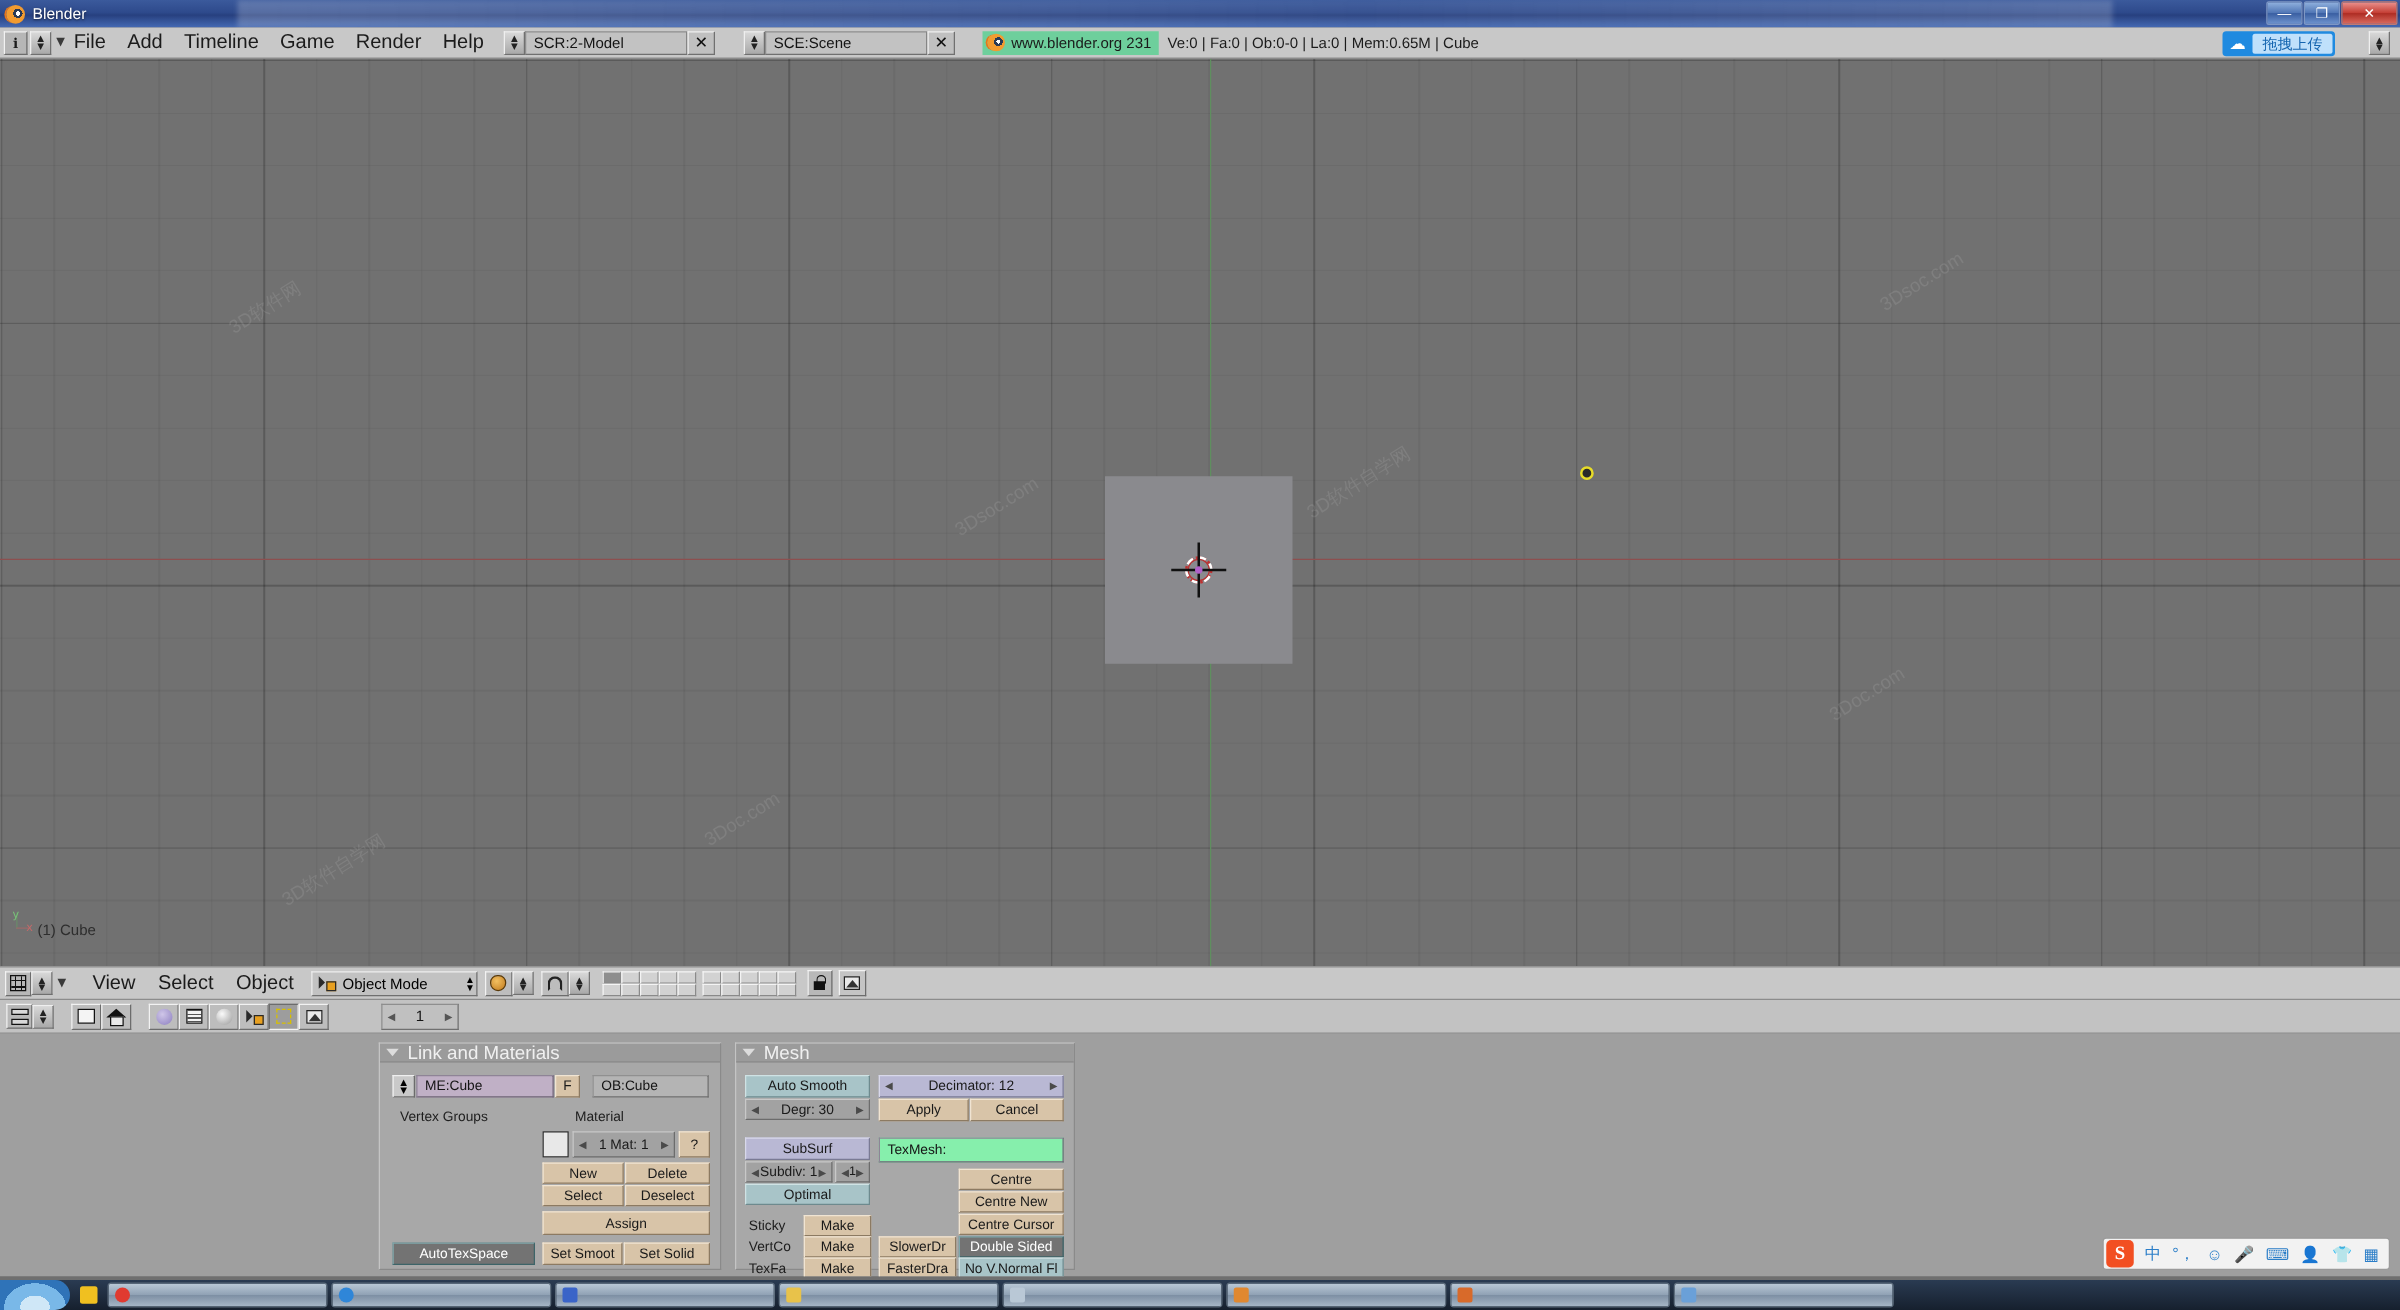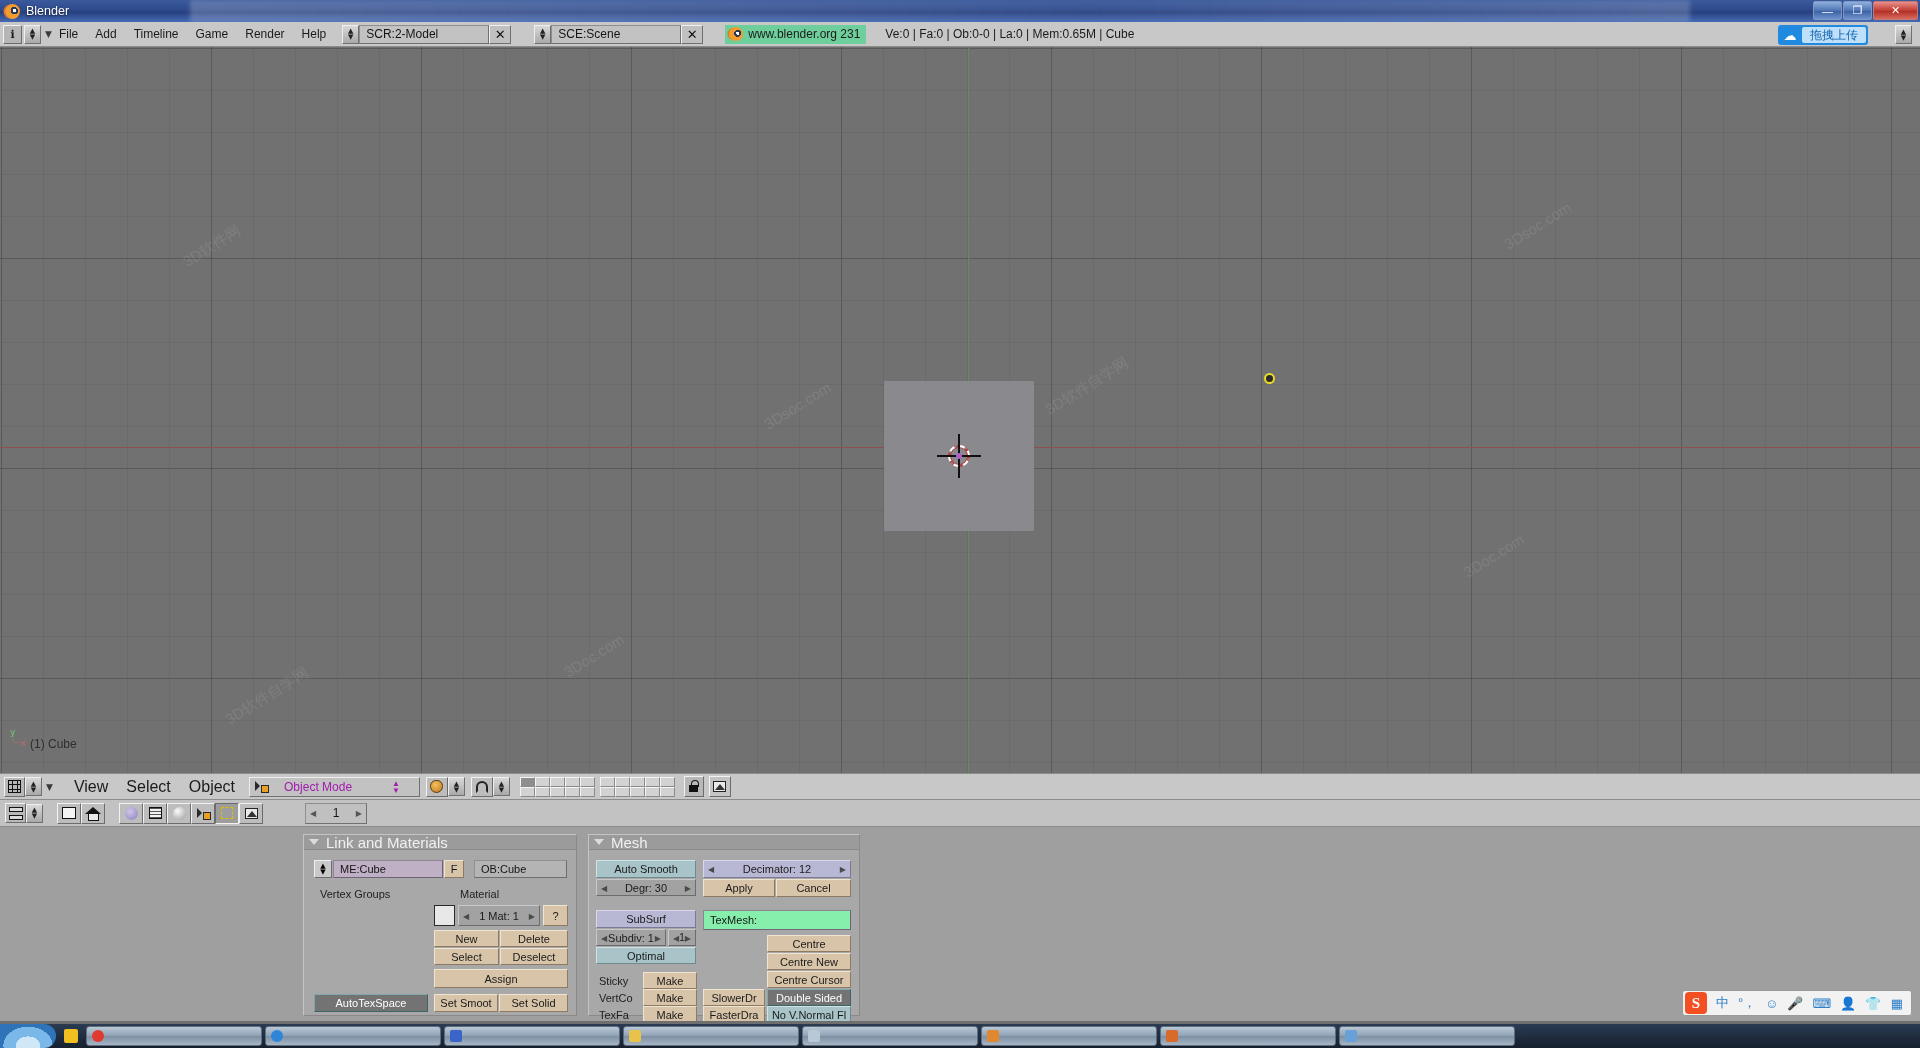--- a/index.html
+++ b/index.html
@@ -49,41 +49,41 @@
     display: flex; align-items: center; padding-left: 3px;
   }
   .ico-btn {
     height: 19px; min-width: 19px; background: #b6b6b6;
     border: 1px solid #f2f2f2; border-right-color: #6c6c6c; border-bottom-color: #6c6c6c;
     display: flex; align-items: center; justify-content: center;
     font-size: 11px; color: #1b1b1b; margin-right: 2px;
   }
   .menu-arrow { margin: 0 7px 0 4px; color: #3a3a3a; font-size: 9px; }
   .bmenu { display: flex; align-items: center; gap: 17px; margin-right: 16px; }
-  .bmenu span { font-size: 12px; color: #1b1b1b; font-family: "Liberation Sans", sans-serif; cursor: default; }
+  .bmenu span { font-size: 16px; color: #1b1b1b; font-family: "Liberation Sans", sans-serif; cursor: default; }
   .spin {
     width: 17px; height: 19px; background: linear-gradient(to bottom,#d8d8d8,#a9a9a9);
     border: 1px solid #efefef; border-right-color: #707070; border-bottom-color: #707070;
     display: flex; flex-direction: column; align-items: center; justify-content: center;
     font-size: 7px; line-height: 6px; color: #222;
   }
   .txtfield {
     height: 19px; background: #c2c2c2; border: 1px solid #707070;
     border-top-color: #8e8e8e; border-left-color: #8e8e8e;
     display: flex; align-items: center; padding: 0 6px;
     font-size: 12px; color: #141414; font-family: "Liberation Sans", sans-serif;
   }
   .xbtn {
     width: 22px; height: 19px; background: #c0c0c0;
     border: 1px solid #efefef; border-right-color: #707070; border-bottom-color: #707070;
     display: flex; align-items: center; justify-content: center;
     font-weight: bold; font-size: 13px; color: #111;
   }
   .verblock {
-    display: flex; align-items: center; height: 19px; margin-left: 22px; gap: 12px;
+    display: flex; align-items: center; height: 19px; margin-left: 22px; gap: 0;
   }
   .verurl {
     background: #6ecf9c; height: 19px; display: flex; align-items: center; gap: 5px;
     padding: 0 6px 0 4px; font-size: 12px; color: #1b1b1b; font-family: "Liberation Sans", sans-serif;
   }
   .verurl .blender-logo { margin: 0; width: 14px; height: 14px; box-shadow: -2px 0 0 -0.5px #e8751a; }
   .stats { font-size: 12px; color: #1b1b1b; padding-left: 7px; font-family: "Liberation Sans", sans-serif; white-space: nowrap; }
 
   .upload-btn {
     position: absolute; right: 52px; top: 3px; height: 20px;
@@ -171,22 +171,22 @@
     background-image:
       linear-gradient(to right, transparent 3px, #111 3px 4px, transparent 4px 8px, #111 8px 9px, transparent 9px),
       linear-gradient(to bottom, transparent 3px, #111 3px 4px, transparent 4px 8px, #111 8px 9px, transparent 9px);
     border: 1px solid #111;
   }
   .vmenu { display: flex; align-items: center; gap: 18px; margin: 0 14px; }
   .vmenu span { font-size: 16px; color: #1b1b1b; font-family: "Liberation Sans", sans-serif; }
   .mode-sel {
     height: 20px; background: #c2c2c2; border: 1px solid #eee;
     border-right-color: #707070; border-bottom-color: #707070;
-    display: flex; align-items: center; gap: 16px; padding: 0 19px 0 4px;
-    font-size: 12px; color: #a21caf; font-family: "Liberation Sans", sans-serif;
+    display: flex; align-items: center; gap: 6px; padding: 0 1px 0 4px;
+    font-size: 12px; color: #000000; font-family: "Liberation Sans", sans-serif;
   }
   .mode-ico { width: 14px; height: 13px; position: relative; }
   .mode-ico::before { content: ""; position: absolute; left: 1px; top: 1px; width: 0; height: 0;
     border-left: 5px solid #2a2a2a; border-bottom: 5px solid transparent; border-top: 5px solid transparent; }
   .mode-ico::after { content: ""; position: absolute; left: 7px; top: 5px; width: 6px; height: 6px;
     background: #e8a020; border: 1px solid #2a2a2a; }
   .sq-btn {
     height: 20px; width: 22px; background: #bdbdbd;
     border: 1px solid #f2f2f2; border-right-color: #6c6c6c; border-bottom-color: #6c6c6c;
     display: flex; align-items: center; justify-content: center; margin-left: 6px;

